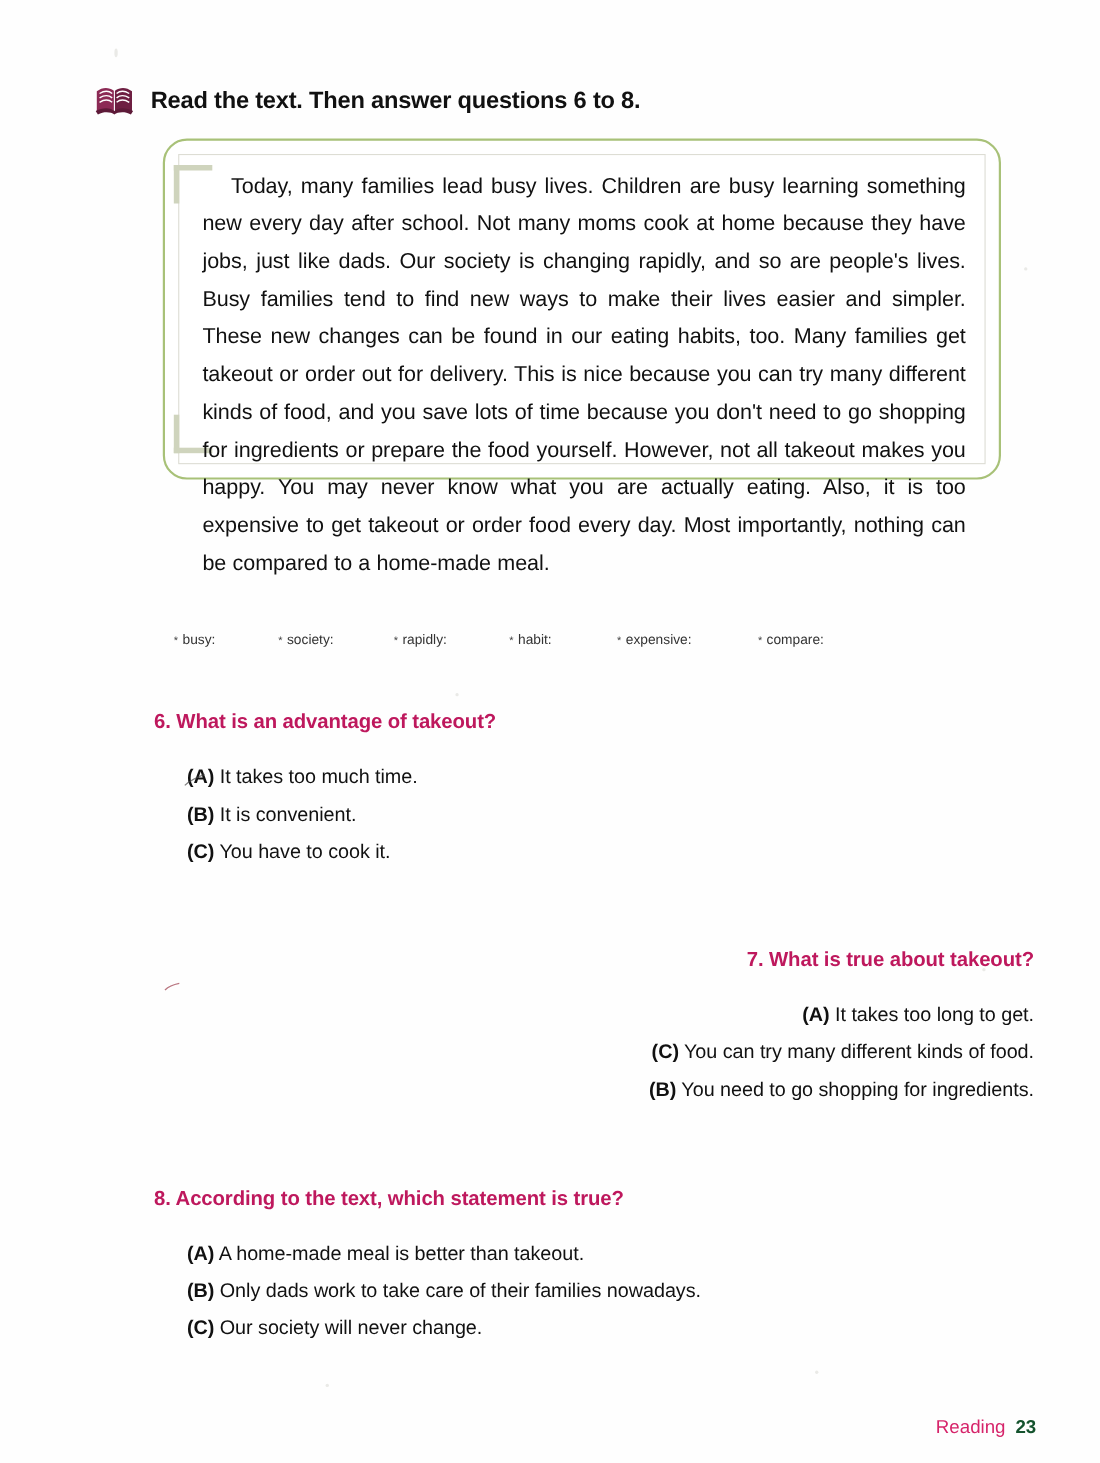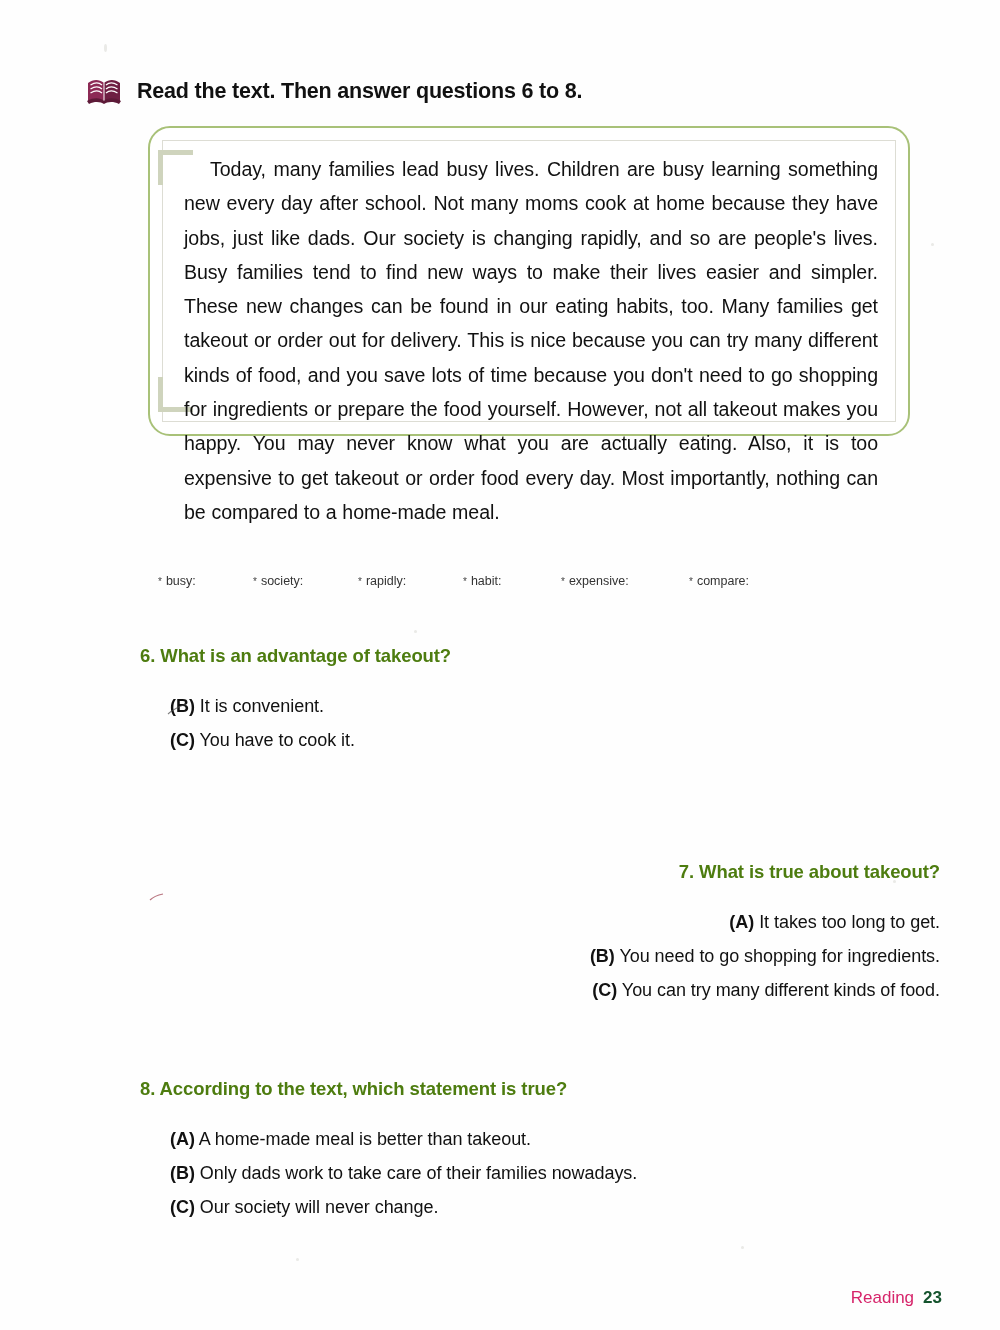--- a/index.html
+++ b/index.html
@@ -128,21 +128,21 @@
 
   
   .question-block {
     position: absolute;
     left: 140px;
     width: 800px;
   }
   .q-title {
     font-size: 18.5px;
     font-weight: bold;
-    color: #4d7c0f;
+    color: #be185d;
     letter-spacing: -0.1px;
   }
   .choices {
     margin-top: 22px;
     padding-left: 30px;
   }
   .choice {
     font-size: 18px;
     line-height: 34px;
     color: #111;
@@ -238,44 +238,48 @@
     <div class="vocab-item">
       <span class="vocab-star">*</span>
       <span>compare:</span>
     </div>
   </div>
 
   <div class="question-block" style="top:645px;">
     <div class="q-title">6. What is an advantage of takeout?</div>
     <div class="choices">
       <div class="choice">
+        <span class="choice-letter">(A)</span>
+        <span>It takes too much time.</span>
+      </div>
+      <div class="choice">
         <span class="choice-letter">(B)</span>
         <span>It is convenient.</span>
       </div>
       <div class="choice">
         <span class="choice-letter">(C)</span>
         <span>You have to cook it.</span>
       </div>
     </div>
   </div>
 
   <div class="question-block" style="top:861px;text-align:right;">
     <div class="q-title">7. What is true about takeout?</div>
     <div class="choices">
       <div class="choice">
         <span class="choice-letter">(A)</span>
         <span>It takes too long to get.</span>
       </div>
       <div class="choice">
+        <span class="choice-letter">(C)</span>
+        <span>You can try many different kinds of food.</span>
+      </div>
+      <div class="choice">
         <span class="choice-letter">(B)</span>
         <span>You need to go shopping for ingredients.</span>
-      </div>
-      <div class="choice">
-        <span class="choice-letter">(C)</span>
-        <span>You can try many different kinds of food.</span>
       </div>
     </div>
   </div>
 
   <div class="question-block" style="top:1078px;">
     <div class="q-title">8. According to the text, which statement is true?</div>
     <div class="choices">
       <div class="choice">
         <span class="choice-letter">(A)</span>
         <span>A home-made meal is better than takeout.</span>

